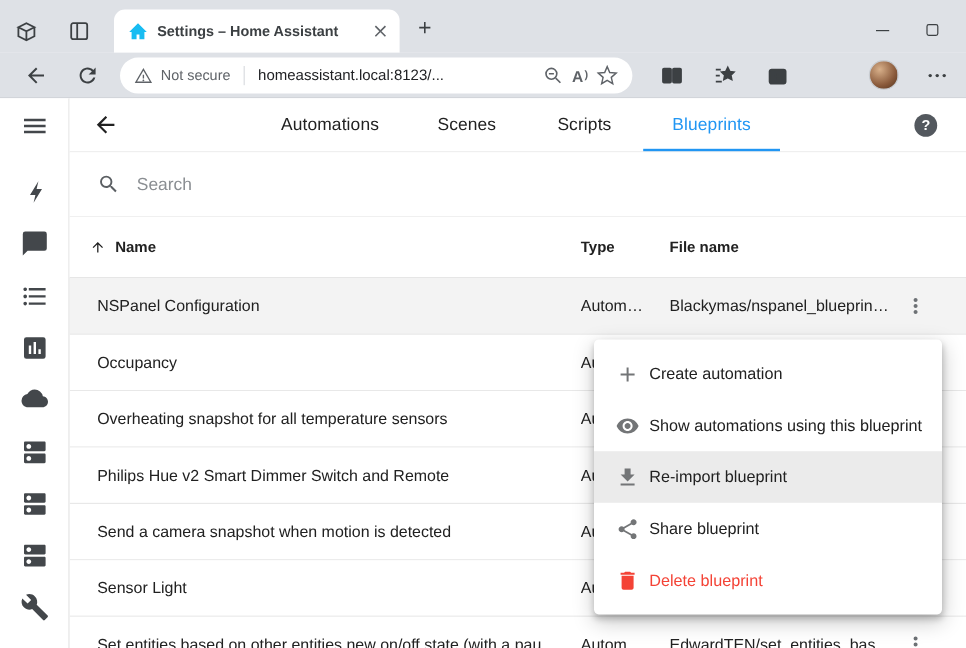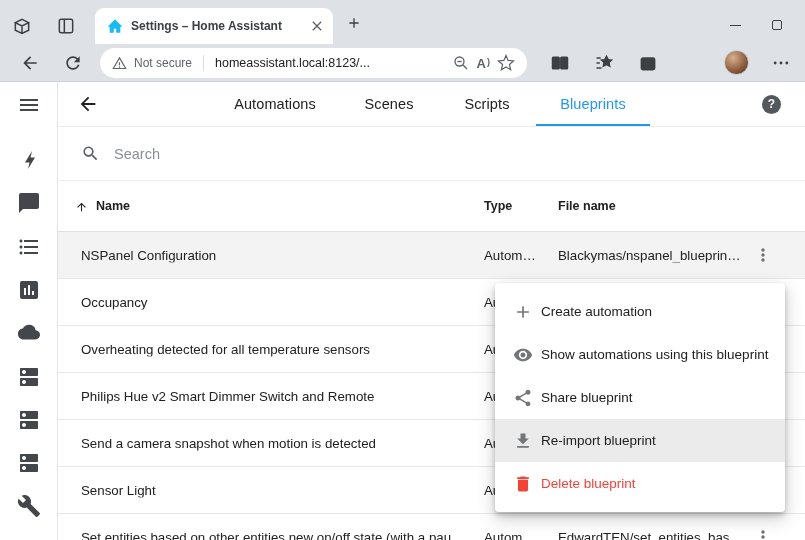--- a/index.html
+++ b/index.html
@@ -297,21 +297,21 @@
       </div>
       <div class="trow">
         <span class="cell c-name">Occupancy</span>
         <span class="cell c-type">Autom…</span>
         <span class="cell c-file"></span>
         <span class="c-dots"><svg viewBox="0 0 24 24">
               <path d="M12 8c1.1 0 2-.9 2-2s-.9-2-2-2-2 .9-2 2 .9 2 2 2zm0 2c-1.1 0-2 .9-2 2s.9 2 2 2 2-.9 2-2-.9-2-2-2zm0 6c-1.1 0-2 .9-2 2s.9 2 2 2 2-.9 2-2-.9-2-2-2z"></path>
             </svg></span>
       </div>
       <div class="trow">
-        <span class="cell c-name">Overheating detected for all temperature sensors</span>
+        <span class="cell c-name">Overheating snapshot for all temperature sensors</span>
         <span class="cell c-type">Autom…</span>
         <span class="cell c-file"></span>
         <span class="c-dots"><svg viewBox="0 0 24 24">
               <path d="M12 8c1.1 0 2-.9 2-2s-.9-2-2-2-2 .9-2 2 .9 2 2 2zm0 2c-1.1 0-2 .9-2 2s.9 2 2 2 2-.9 2-2-.9-2-2-2zm0 6c-1.1 0-2 .9-2 2s.9 2 2 2 2-.9 2-2-.9-2-2-2z"></path>
             </svg></span>
       </div>
       <div class="trow">
         <span class="cell c-name">Philips Hue v2 Smart Dimmer Switch and Remote</span>
         <span class="cell c-type">Autom…</span>
         <span class="cell c-file"></span>
@@ -351,31 +351,31 @@
             <path d="M19 13h-6v6h-2v-6H5v-2h6V5h2v6h6v2z"></path>
           </svg>
         <span>Create automation</span>
       </div>
       <div class="mi">
         <svg viewBox="0 0 24 24">
             <path d="M12 4.5C7 4.5 2.73 7.61 1 12c1.73 4.39 6 7.5 11 7.5s9.27-3.11 11-7.5c-1.73-4.39-6-7.5-11-7.5zM12 17c-2.76 0-5-2.24-5-5s2.24-5 5-5 5 2.24 5 5-2.24 5-5 5zm0-8c-1.66 0-3 1.34-3 3s1.34 3 3 3 3-1.34 3-3-1.34-3-3-3z"></path>
           </svg>
         <span>Show automations using this blueprint</span>
       </div>
+      <div class="mi hl">
+        <svg viewBox="0 0 24 24">
+            <path d="M19 9h-4V3H9v6H5l7 7 7-7zM5 18v2h14v-2H5z"></path>
+          </svg>
+        <span>Re-import blueprint</span>
+      </div>
       <div class="mi">
         <svg viewBox="0 0 24 24">
             <path d="M18 16.08c-.76 0-1.44.3-1.96.77L8.91 12.7c.05-.23.09-.46.09-.7s-.04-.47-.09-.7l7.05-4.11c.54.5 1.25.81 2.04.81 1.66 0 3-1.34 3-3s-1.34-3-3-3-3 1.34-3 3c0 .24.04.47.09.7L8.04 9.81C7.5 9.31 6.79 9 6 9c-1.66 0-3 1.34-3 3s1.34 3 3 3c.79 0 1.5-.31 2.04-.81l7.12 4.16c-.05.21-.08.43-.08.65 0 1.61 1.31 2.92 2.92 2.92 1.61 0 2.92-1.31 2.92-2.92s-1.31-2.92-2.92-2.92z"></path>
           </svg>
         <span>Share blueprint</span>
-      </div>
-      <div class="mi hl">
-        <svg viewBox="0 0 24 24">
-            <path d="M19 9h-4V3H9v6H5l7 7 7-7zM5 18v2h14v-2H5z"></path>
-          </svg>
-        <span>Re-import blueprint</span>
       </div>
       <div class="mi danger">
         <svg viewBox="0 0 24 24">
             <path d="M6 19c0 1.1.9 2 2 2h8c1.1 0 2-.9 2-2V7H6v12zM19 4h-3.5l-1-1h-5l-1 1H5v2h14V4z"></path>
           </svg>
         <span>Delete blueprint</span>
       </div>
     </div>
 
   </div>

